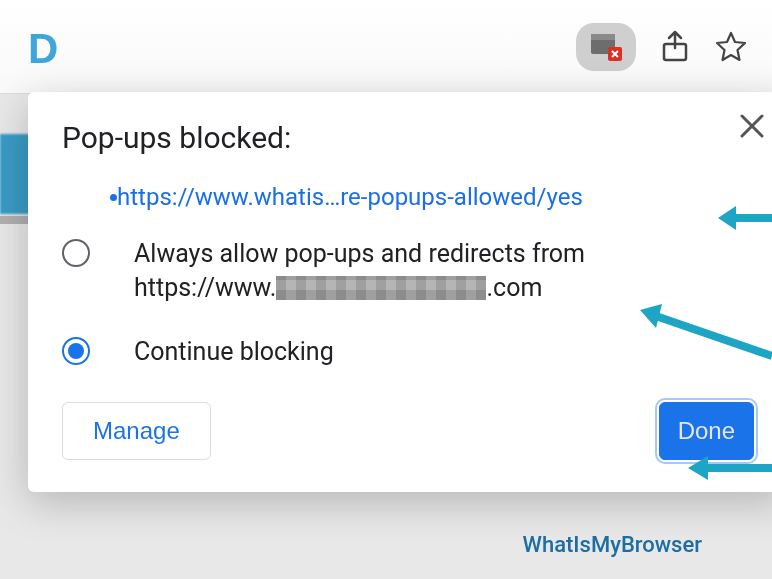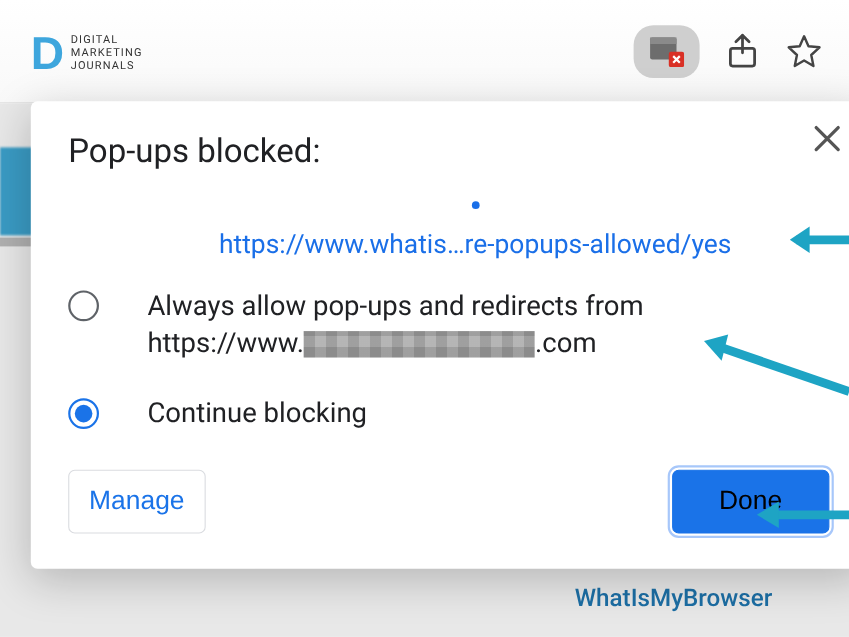--- a/index.html
+++ b/index.html
@@ -107,21 +107,21 @@
   .dialog h1 {
     font-size: 30px;
     font-weight: 400;
     color: #202124;
     margin-bottom: 28px;
   }
   .blocked-list {
     margin: 0 0 26px 48px;
   }
   .blocked-item {
-    display:flex; align-items:center; gap:18px;flex-direction:column;
+    display:flex; align-items:center; 
   }
   .bullet {
     width:7px; height:7px; border-radius:50%; background:#1a6fe8;
     flex-shrink:0;
   }
   .blocked-url {
     color:#1a6fe8;
     font-size:24px;
     white-space:nowrap;
   }
@@ -162,53 +162,50 @@
     vertical-align:middle;
     filter: blur(0.4px);
   }
 
   .dialog-buttons {
     display:flex; justify-content:space-between; align-items:center;
     margin-top: 34px;
   }
   .btn {
     font-size:24px;
-    padding: 14px 18px;
+    padding: 14px 30px;
     border-radius:6px;
     cursor:pointer;
     border:1px solid transparent;
     font-weight:500;
   }
   .btn-secondary {
     background:#fff; color:#1a73e8;
     border:1px solid #dadce0;
   }
   .btn-primary {
-    background:#1a73e8; color:#000000;
+    background:#1a73e8; color:#e5e5e5;
     border:1px solid #1a73e8;
     outline: 2px solid #a7c7fa;
     outline-offset: 2px;
-    padding: 14px 42px;
+    padding: 14px 18px;
   }
 
   
   .arrow {
     position:absolute;
     z-index:40;
     color:#1ea4c4;
   }
 </style>
 </head>
 <body>
 
 <div class="watermark">
   <div class="d">D</div>
-  <div class="txt" style="white-space:pre">DIGITAL
-MARKETING
-JOURNALS</div>
 </div>
 
 <div class="toolbar">
   <div class="icon-pill">
     <svg width="32" height="28" viewBox="0 0 32 28">
       <rect x="1" y="1" width="24" height="20" rx="2" fill="#6d6d6d"></rect>
       <rect x="1" y="1" width="24" height="6" fill="#8a8a8a"></rect>
       <rect x="18" y="14" width="14" height="14" rx="2" fill="#d93025"></rect>
       <path d="M22 18 l6 6 M28 18 l-6 6" stroke="#fff" stroke-width="2"></path>
     </svg>

